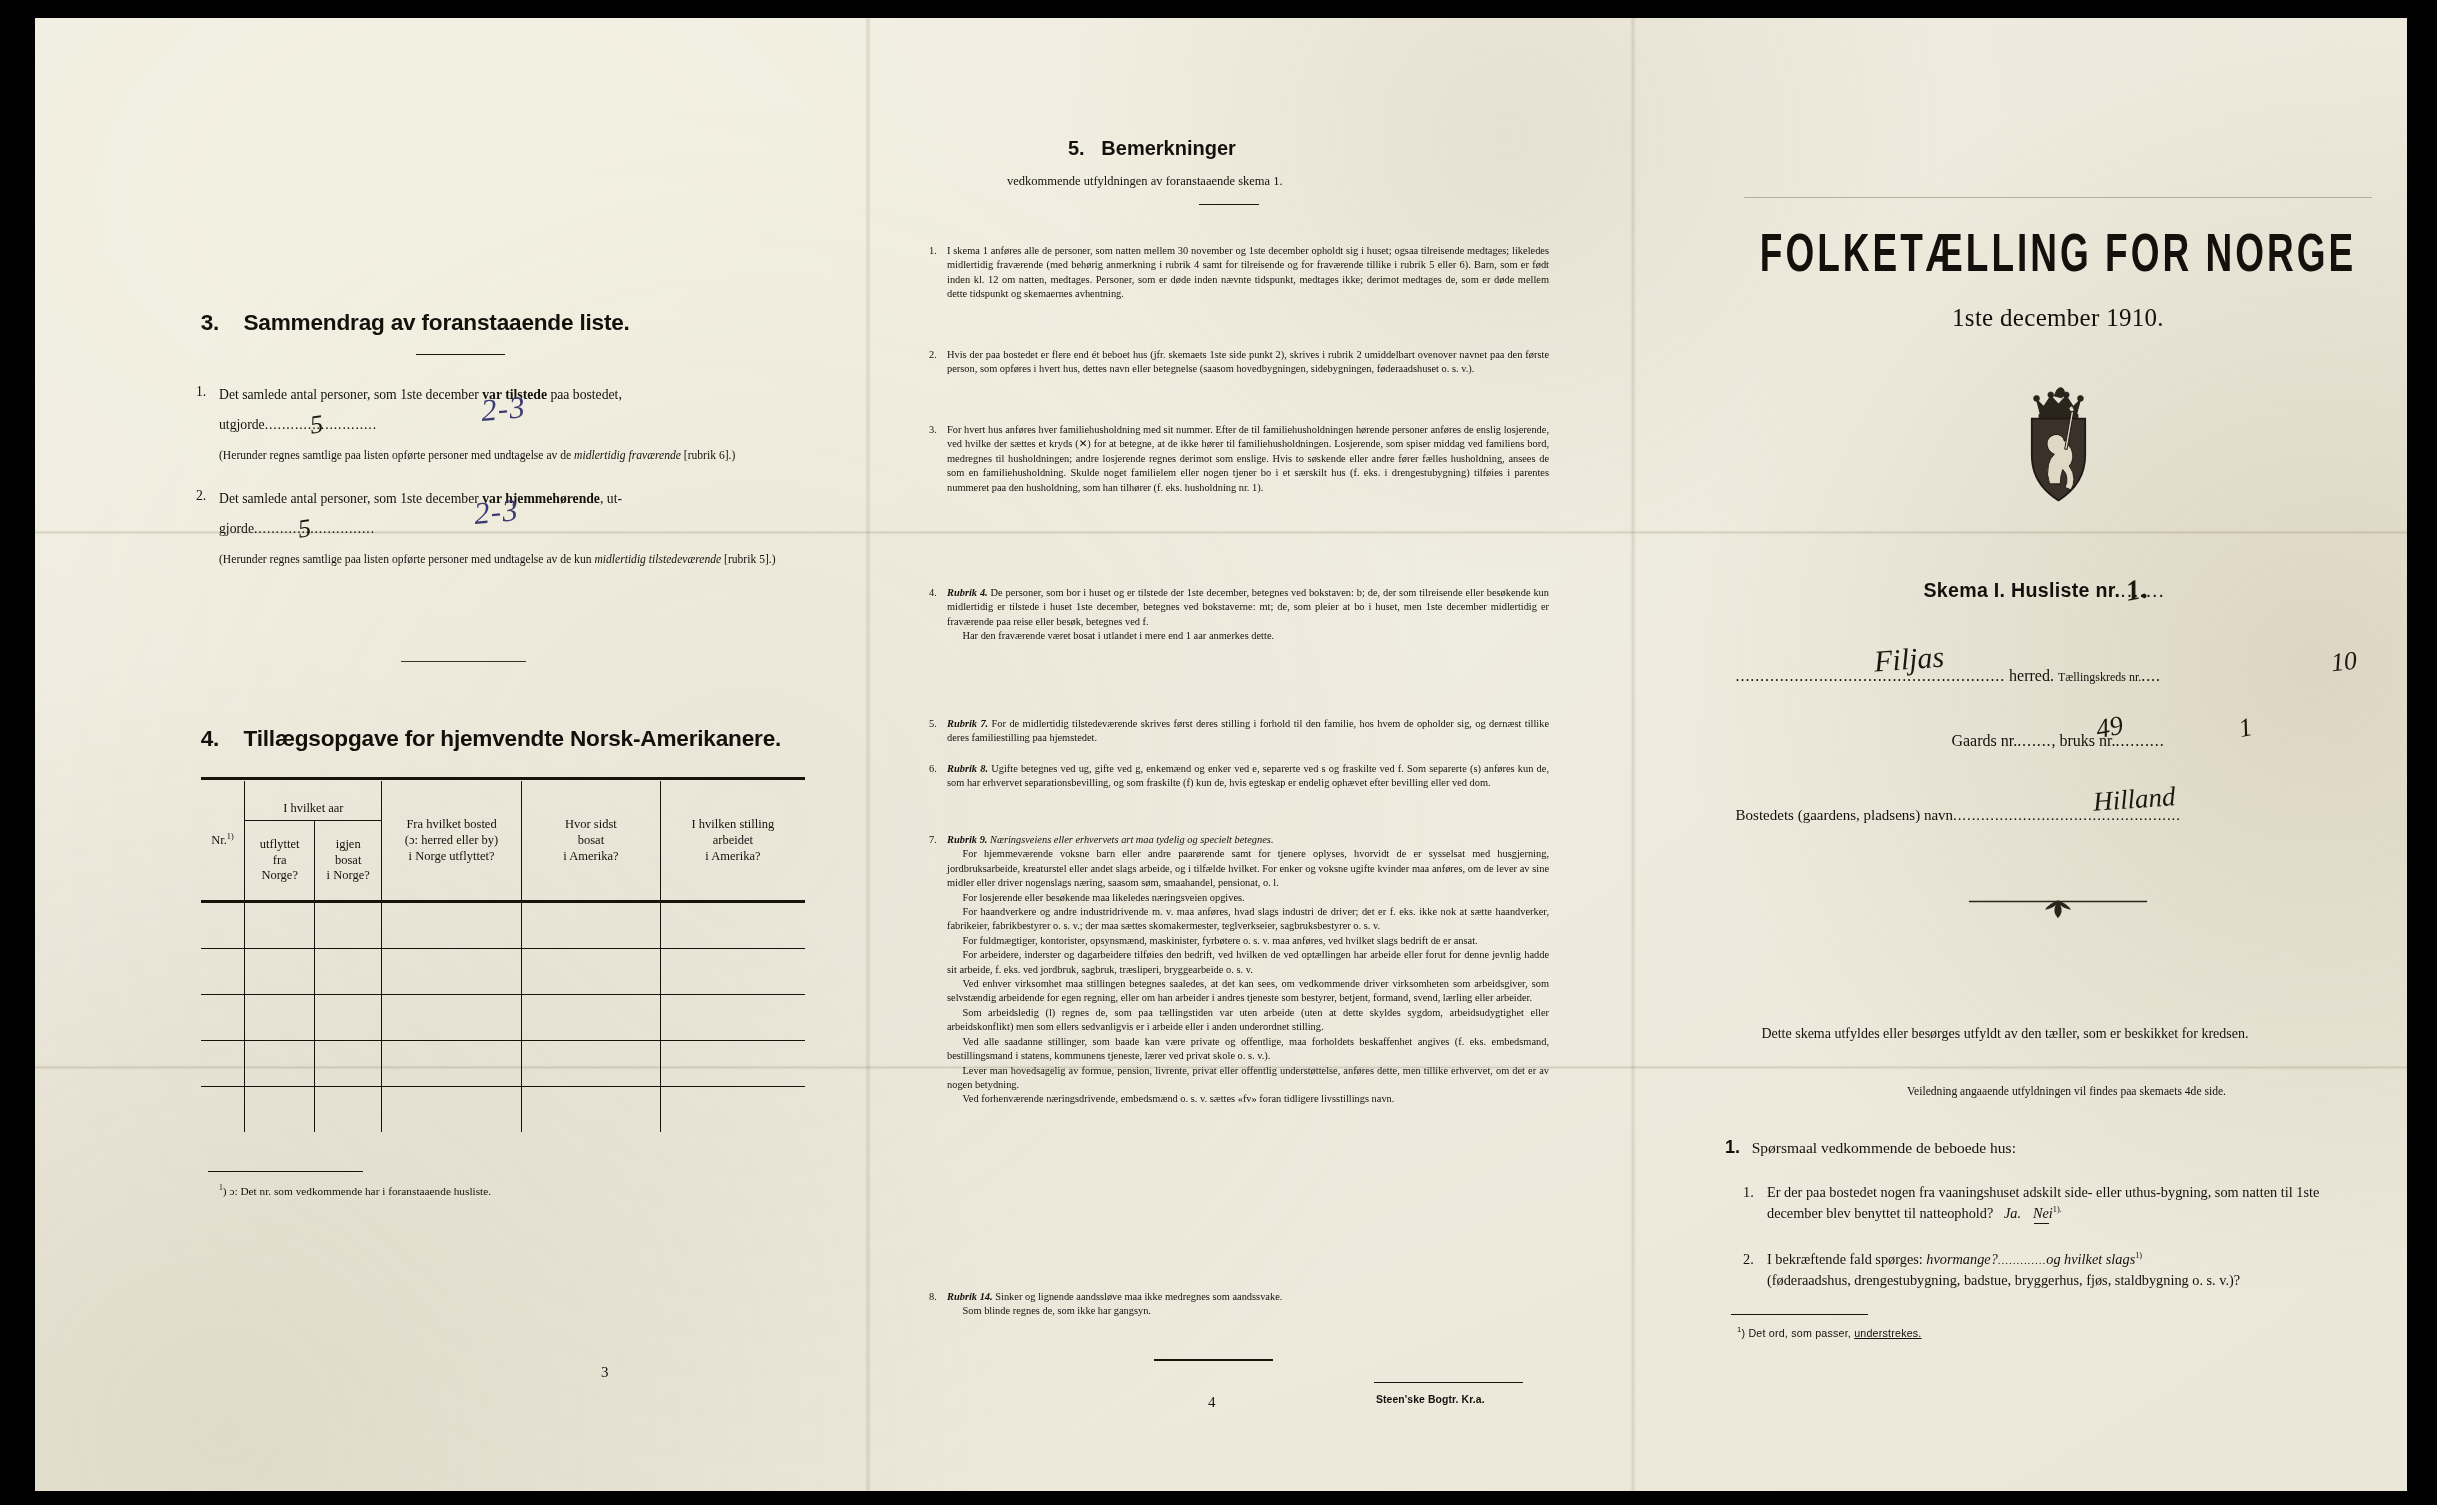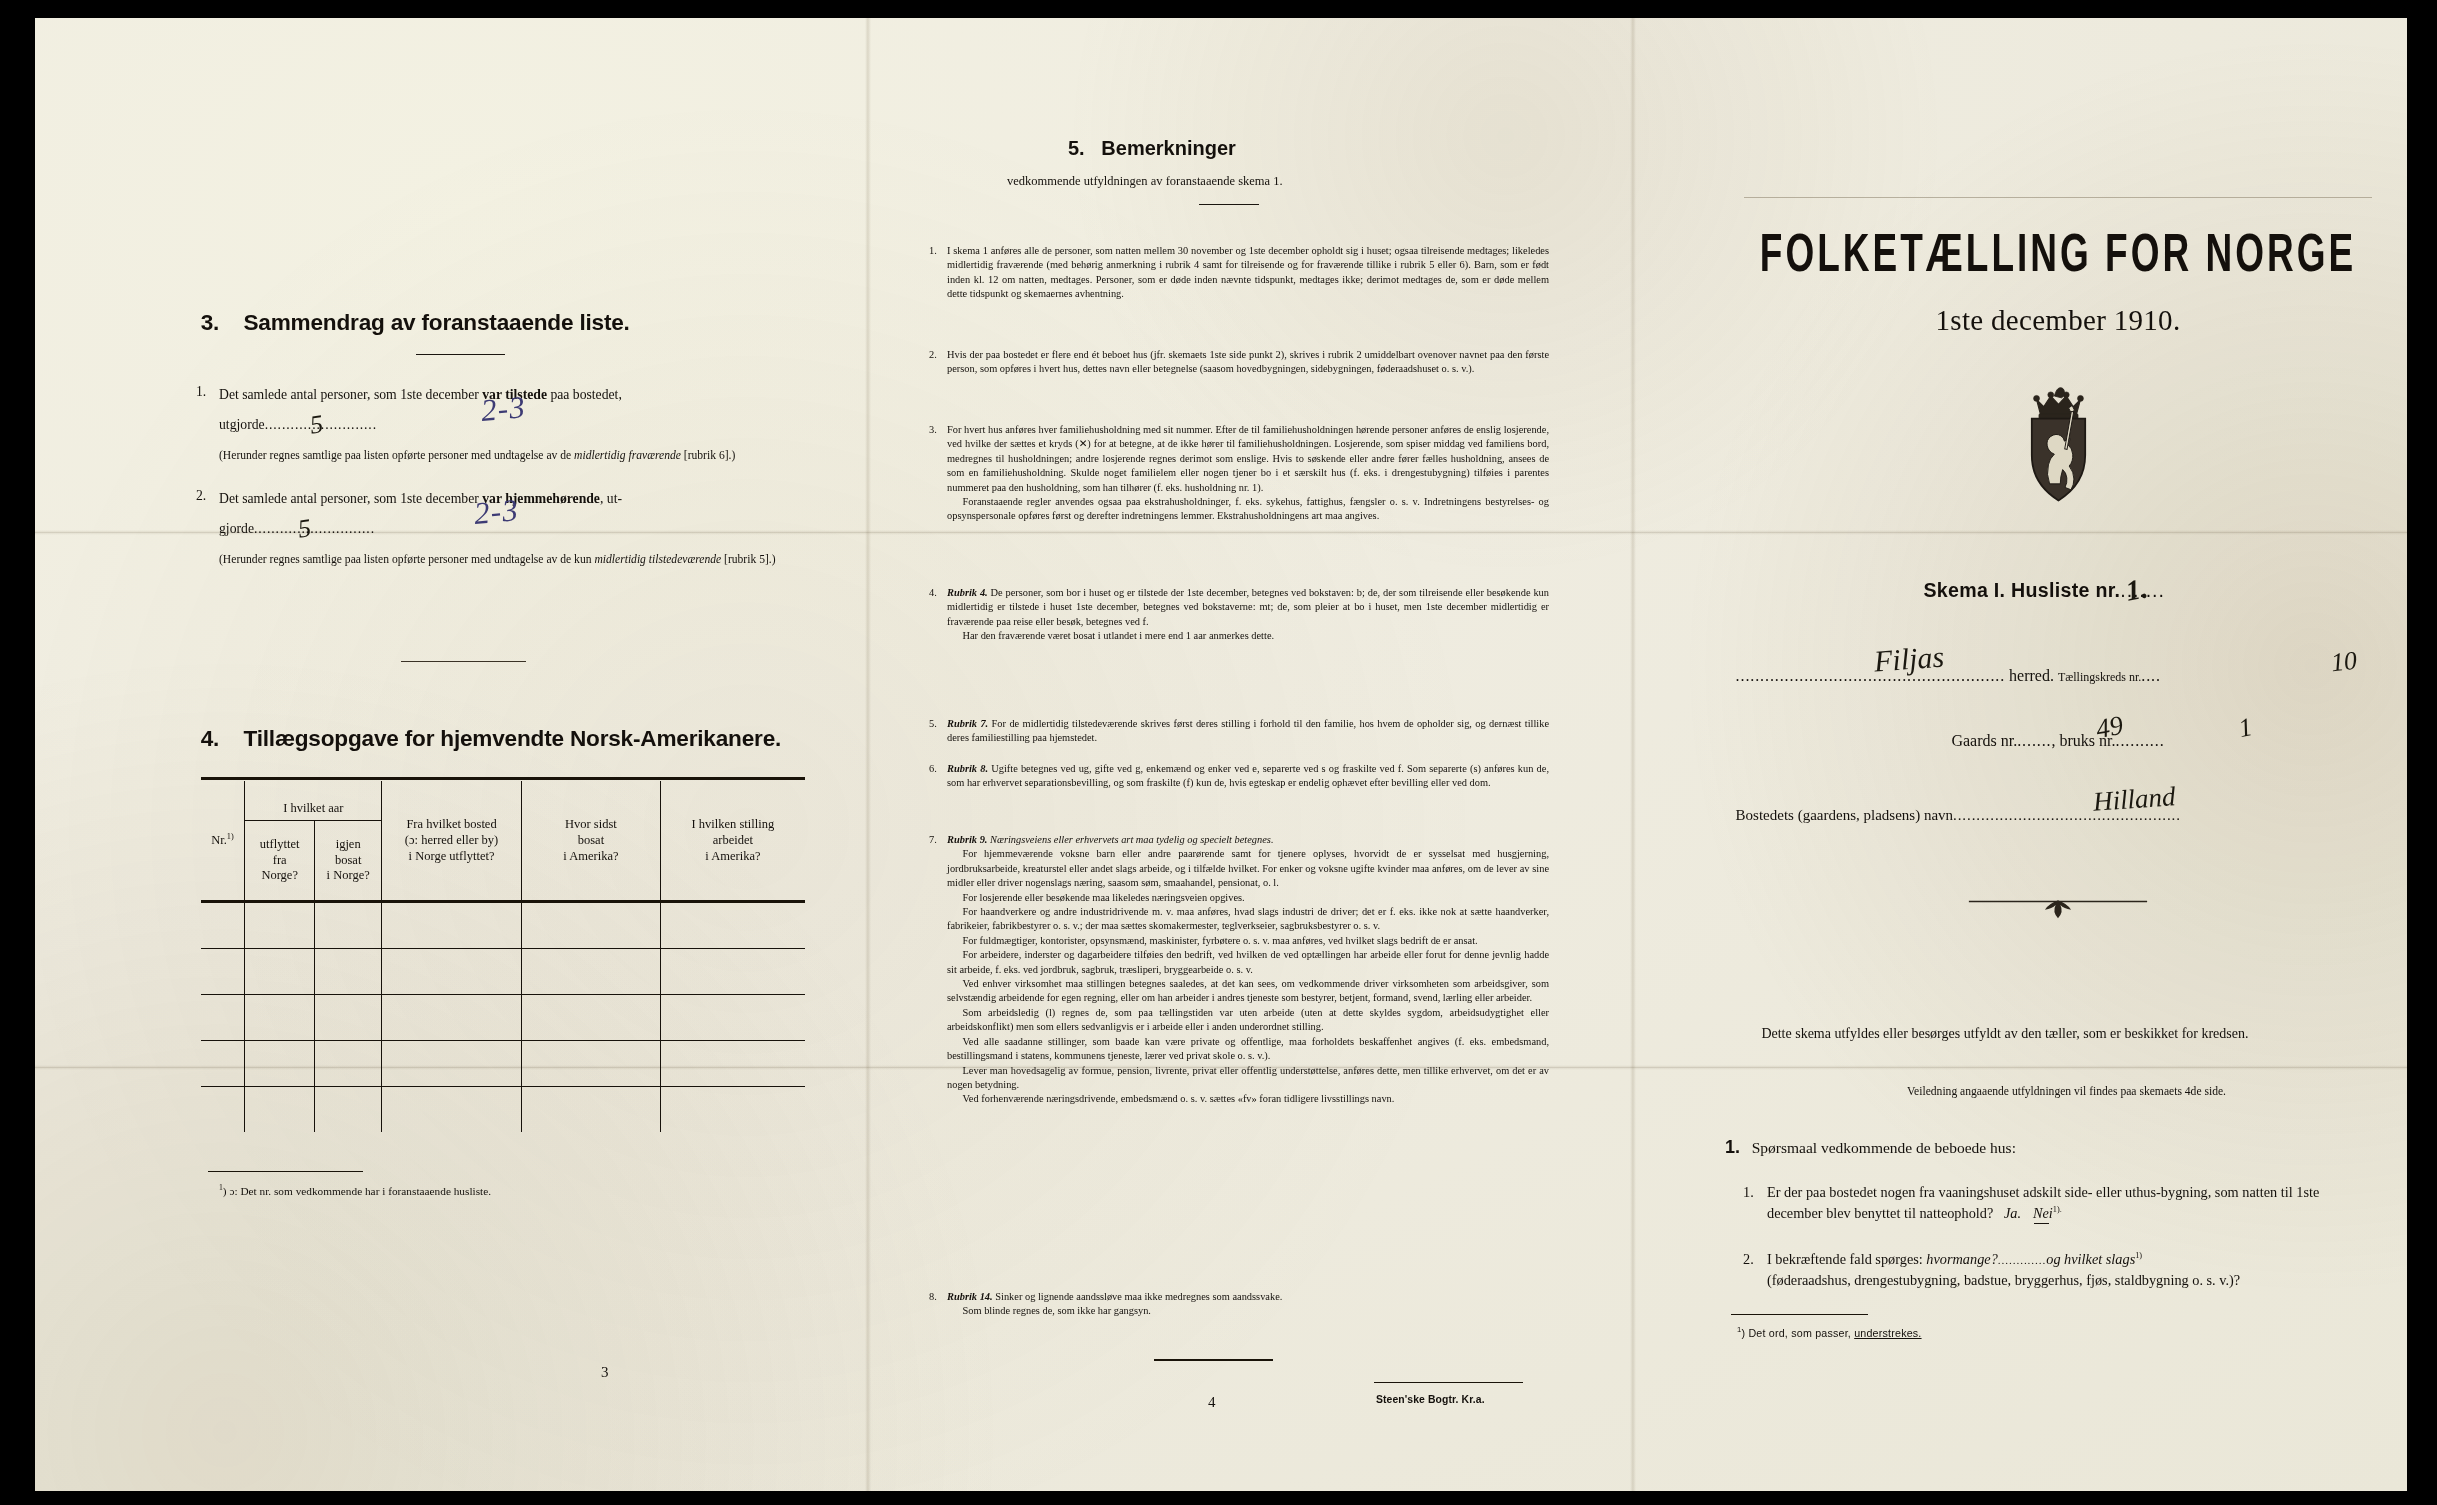--- a/index.html
+++ b/index.html
@@ -82,21 +82,21 @@
   #imprint{position:absolute;left:454px;top:1376px;font-size:10.4px;font-weight:bold;
     font-family:"Liberation Sans",sans-serif;letter-spacing:0.1px;}
 
   
   #colR{left:1672px;width:702px;}
   #r-toprule{position:absolute;left:37px;top:179px;width:628px;border-top:0.7px solid #8b8069;opacity:.55;}
   #maintitle{position:absolute;left:0;top:205px;width:702px;text-align:center;
     font-family:"Liberation Sans",sans-serif;font-weight:bold;font-size:37px;
     letter-spacing:3px;transform:scaleY(1.45);transform-origin:center top;}
   #subtitle{position:absolute;left:0;top:286px;width:702px;text-align:center;
-    font-size:29px;font-family:"Liberation Serif",serif;letter-spacing:0.3px;}
+    font-size:25px;font-family:"Liberation Serif",serif;letter-spacing:0.3px;}
   #arms{position:absolute;left:0;top:366px;width:702px;text-align:center;}
   #skema{position:absolute;left:0;top:554px;width:702px;text-align:center;
     font-family:"Liberation Sans",sans-serif;font-weight:bold;font-size:19.6px;letter-spacing:0.3px;}
   #herredline{position:absolute;left:28.6px;top:649px;width:649px;font-size:16px;}
   #gaardline{position:absolute;left:0;top:714px;width:702px;text-align:center;font-size:16px;}
   #bostedline{position:absolute;left:28.6px;top:789px;width:661px;font-size:15px;}
   #orn{position:absolute;left:0;top:874px;width:702px;text-align:center;}
   #r-p1{position:absolute;left:33px;top:1006px;width:637px;font-size:14px;line-height:1.45;text-indent:21.4px;}
   #r-p2{position:absolute;left:41px;top:1067px;width:637px;font-size:11.6px;text-align:center;}
   #r-q-head{position:absolute;left:18px;top:1119px;font-size:15.5px;}
@@ -276,21 +276,20 @@
     </div>
 
     <div class="ci" style="left:25px;top:330px;width:602px">
       <span class="n">2.</span>
       <span>Hvis der paa bostedet er flere end ét beboet hus (jfr. skemaets 1ste side punkt 2), skrives i rubrik 2 umiddelbart ovenover navnet paa den første person, som opføres i hvert hus, dettes navn eller betegnelse (saasom hovedbygningen, sidebygningen, føderaadshuset o. s. v.).</span>
     </div>
 
     <div class="ci" style="left:25px;top:405px;width:602px">
       <span class="n">3.</span>
       <span>For hvert hus anføres hver familiehusholdning med sit nummer. Efter de til familiehusholdningen hørende personer anføres de enslig losjerende, ved hvilke der sættes et kryds (✕) for at betegne, at de ikke hører til familiehusholdningen. Losjerende, som spiser middag ved familiens bord, medregnes til husholdningen; andre losjerende regnes derimot som enslige. Hvis to søskende eller andre fører fælles husholdning, ansees de som en familiehusholdning. Skulde noget familielem eller nogen tjener bo i et særskilt hus (f. eks. i drengestubygning) tilføies i parentes nummeret paa den husholdning, som han tilhører (f. eks. husholdning nr. 1).</span>
-      <span class="cp">Foranstaaende regler anvendes ogsaa paa ekstrahusholdninger, f. eks. sykehus, fattighus, fængsler o. s. v. Indretningens bestyrelses- og opsynspersonale opføres først og derefter indretningens lemmer. Ekstrahusholdningens art maa angives.</span>
     </div>
 
     <div class="ci" style="left:25px;top:568px;width:602px">
       <span class="n">4.</span>
       <span class="ital bld">Rubrik 4.</span>
       <span>De personer, som bor i huset og er tilstede der 1ste december, betegnes ved bokstaven: b; de, der som tilreisende eller besøkende kun midlertidig er tilstede i huset 1ste december, betegnes ved bokstaverne: mt; de, som pleier at bo i huset, men 1ste december midlertidig er fraværende paa reise eller besøk, betegnes ved f.</span>
       <span class="cp">Har den fraværende været bosat i utlandet i mere end 1 aar anmerkes dette.</span>
     </div>
 
     <div class="ci" style="left:25px;top:699px;width:602px">

